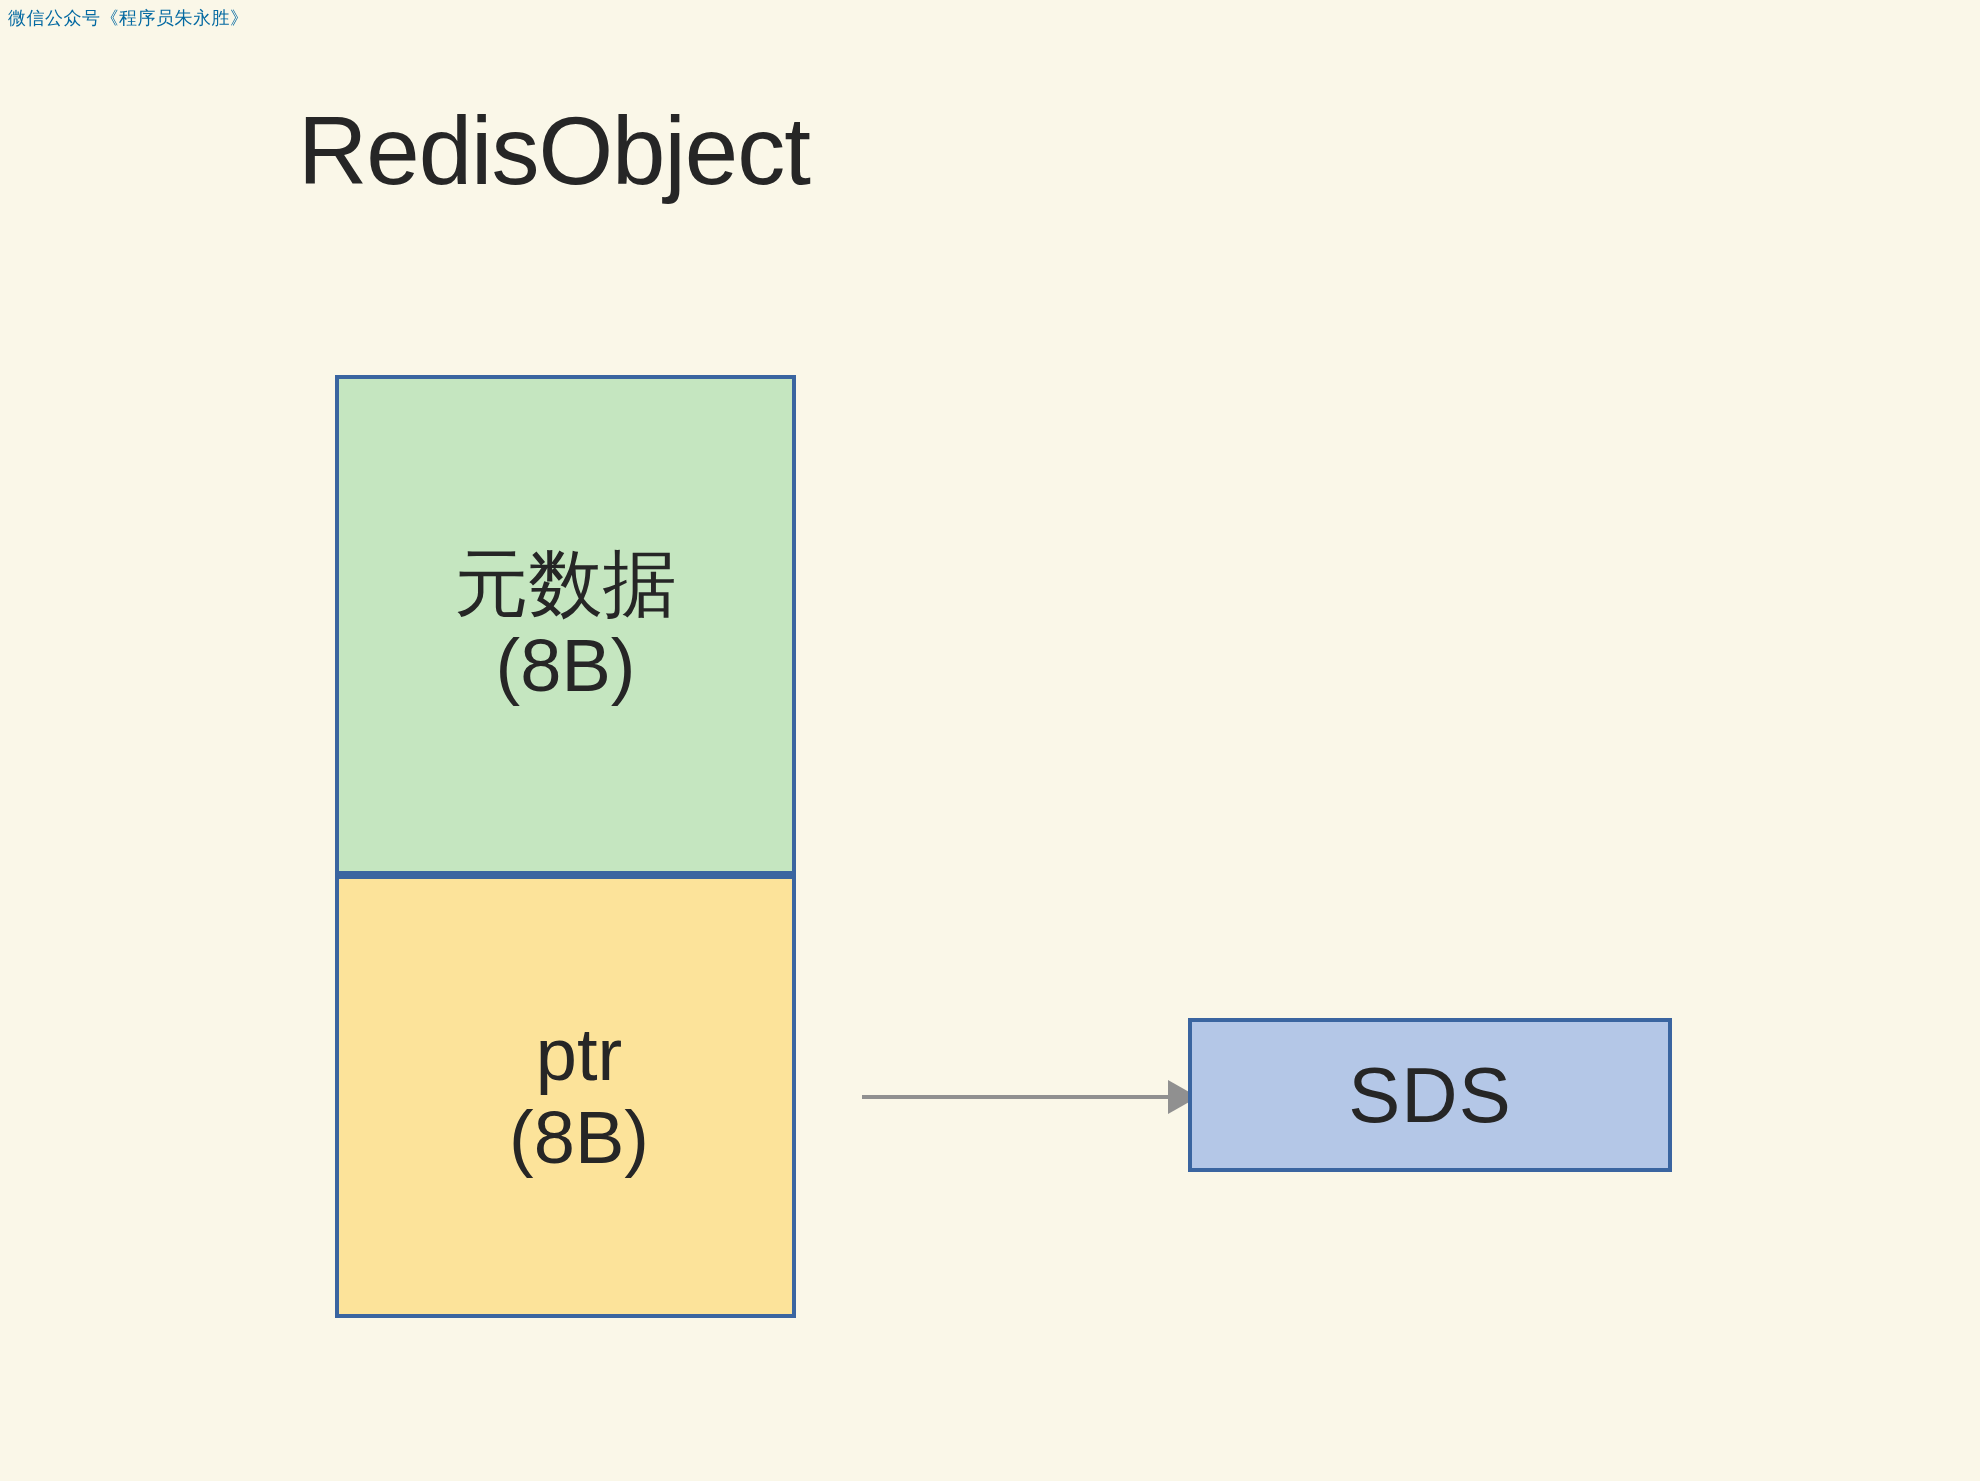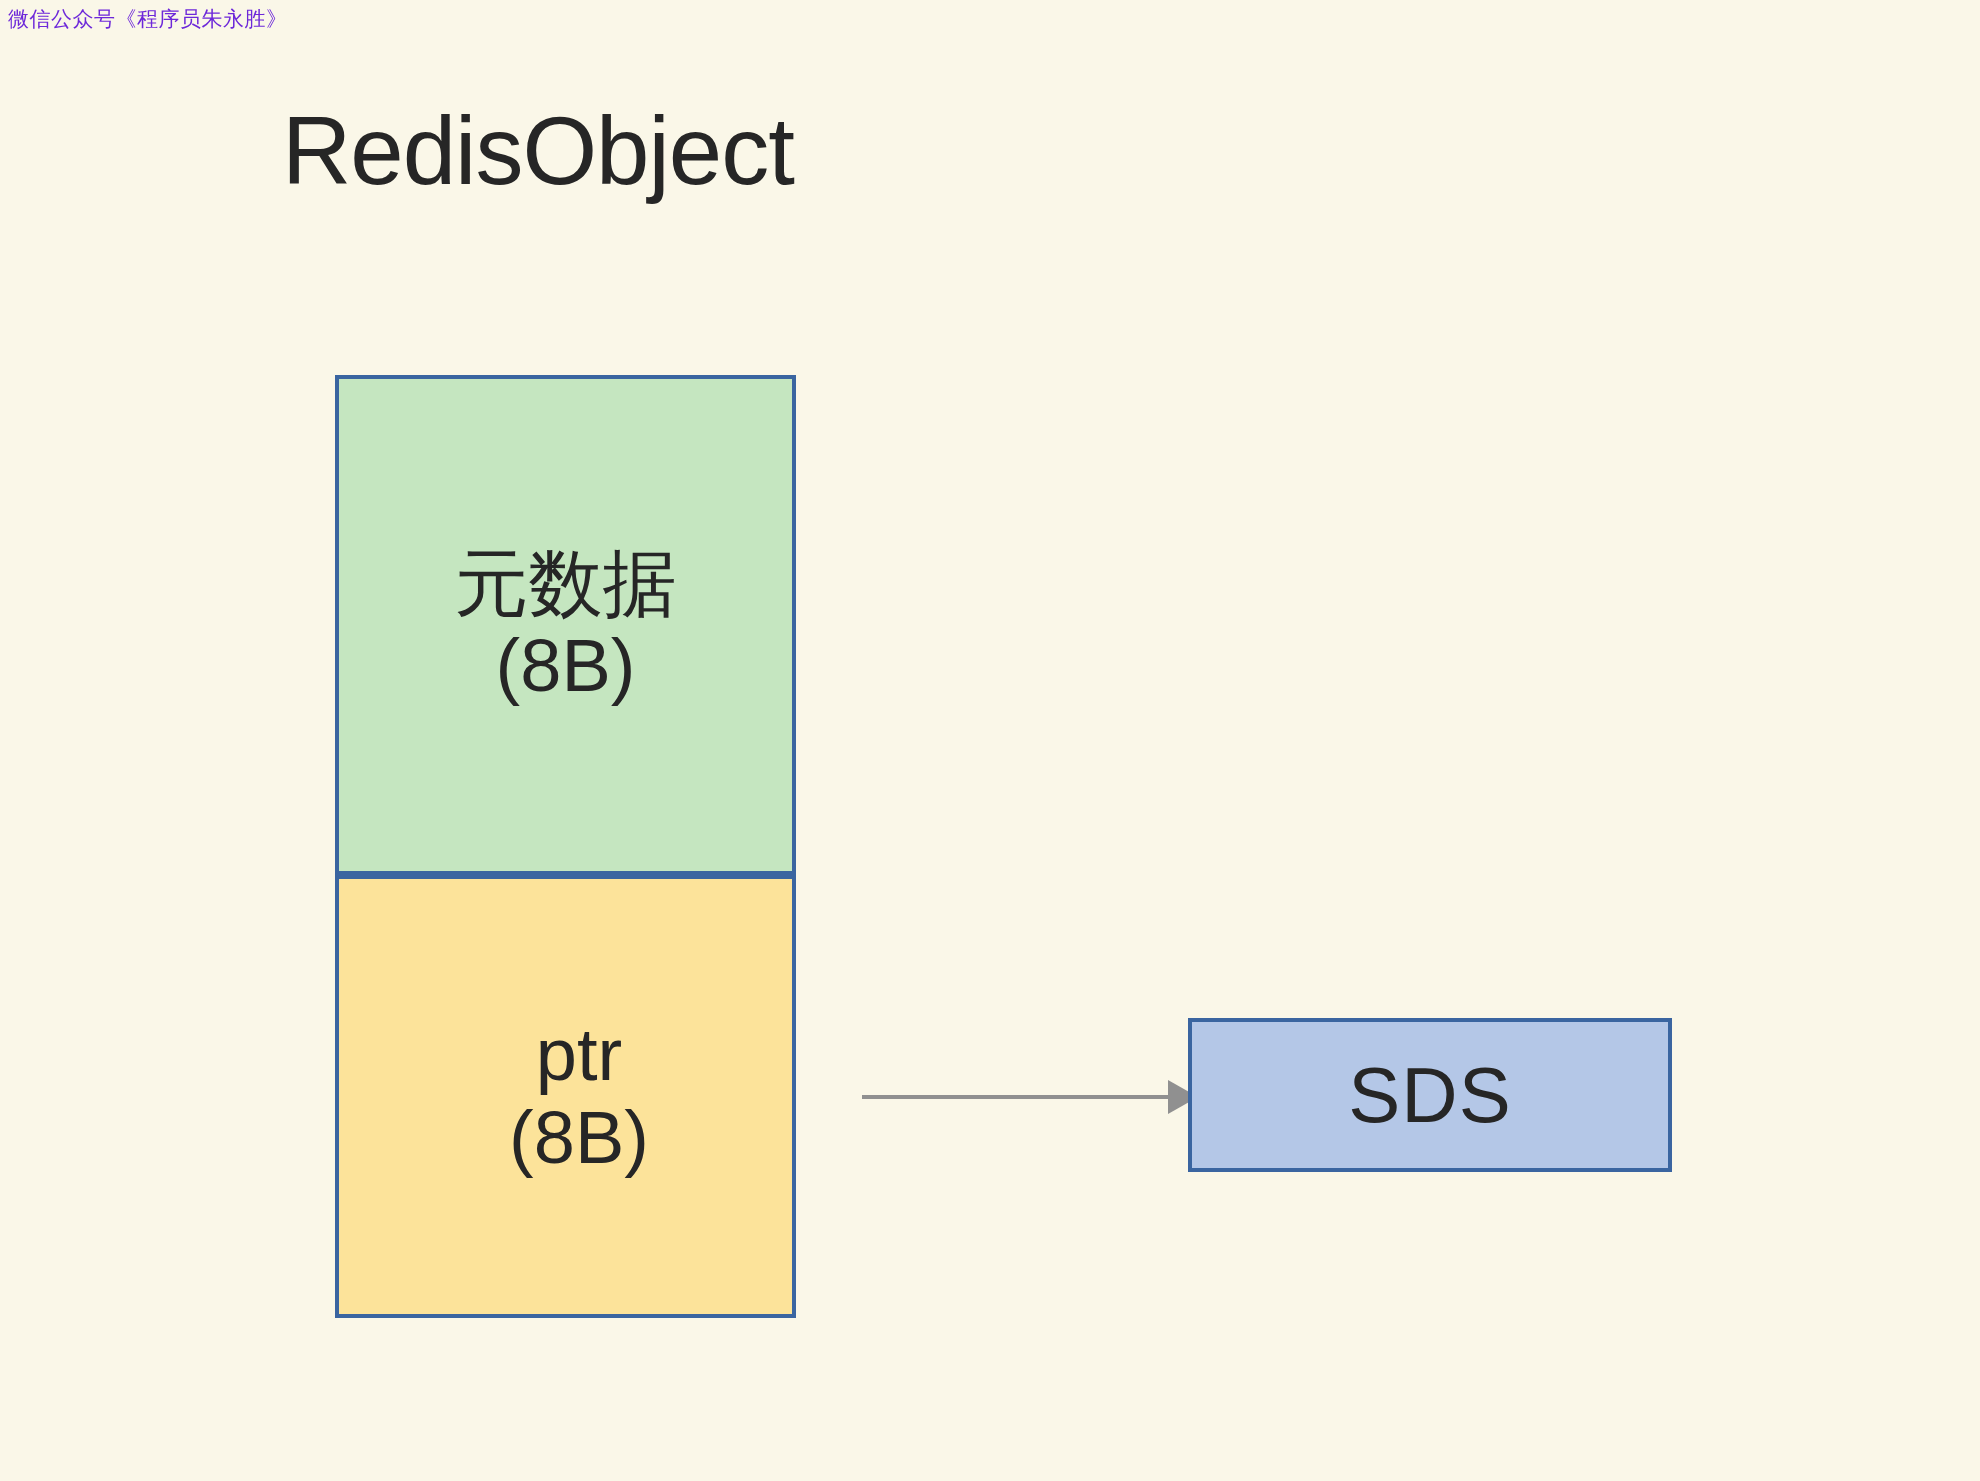--- a/index.html
+++ b/index.html
@@ -17,31 +17,31 @@
     background: #faf7e8;
     overflow: hidden;
   }
 
   
   .watermark {
     position: absolute;
     left: 8px;
     top: 6px;
     font-family: "DejaVu Serif", "Liberation Serif", serif;
-    font-size: 21px;
+    font-size: 18px;
     line-height: 1.3;
-    color: #6d28d9;
+    color: #0369a1;
     letter-spacing: 0.5px;
     white-space: nowrap;
   }
 
   
   .page-title {
     position: absolute;
-    left: 282px;
+    left: 298px;
     top: 96px;
     font-family: "Liberation Sans", sans-serif;
     font-size: 96px;
     font-weight: 400;
     color: #262626;
     letter-spacing: -1px;
     white-space: nowrap;
   }
 
   

